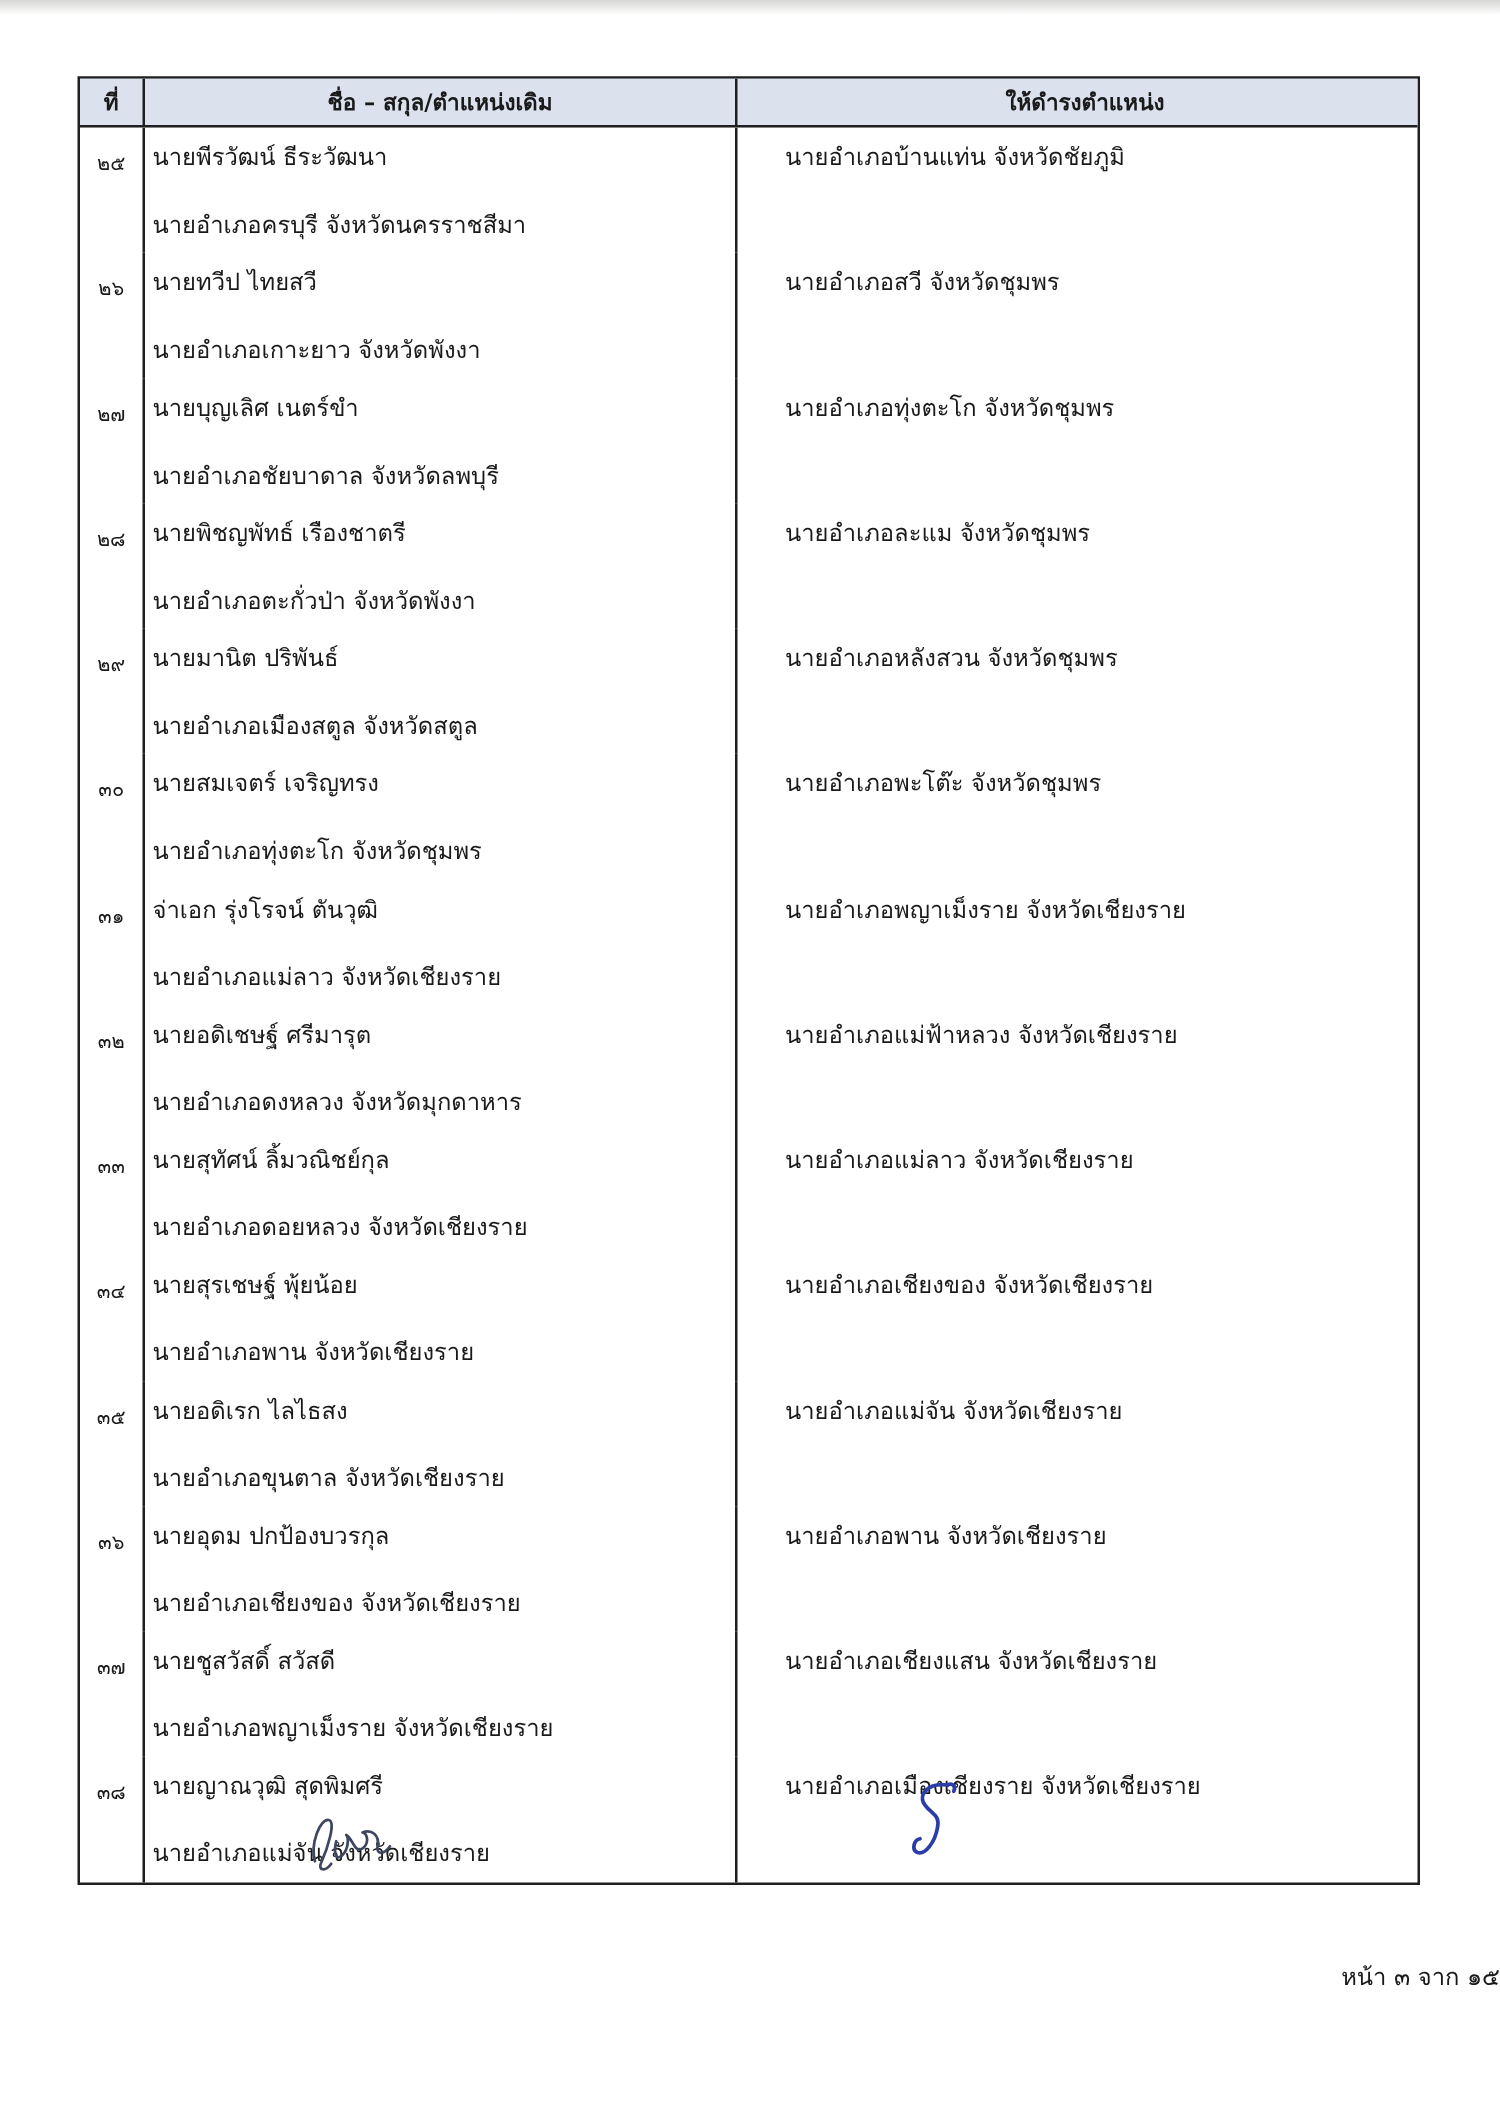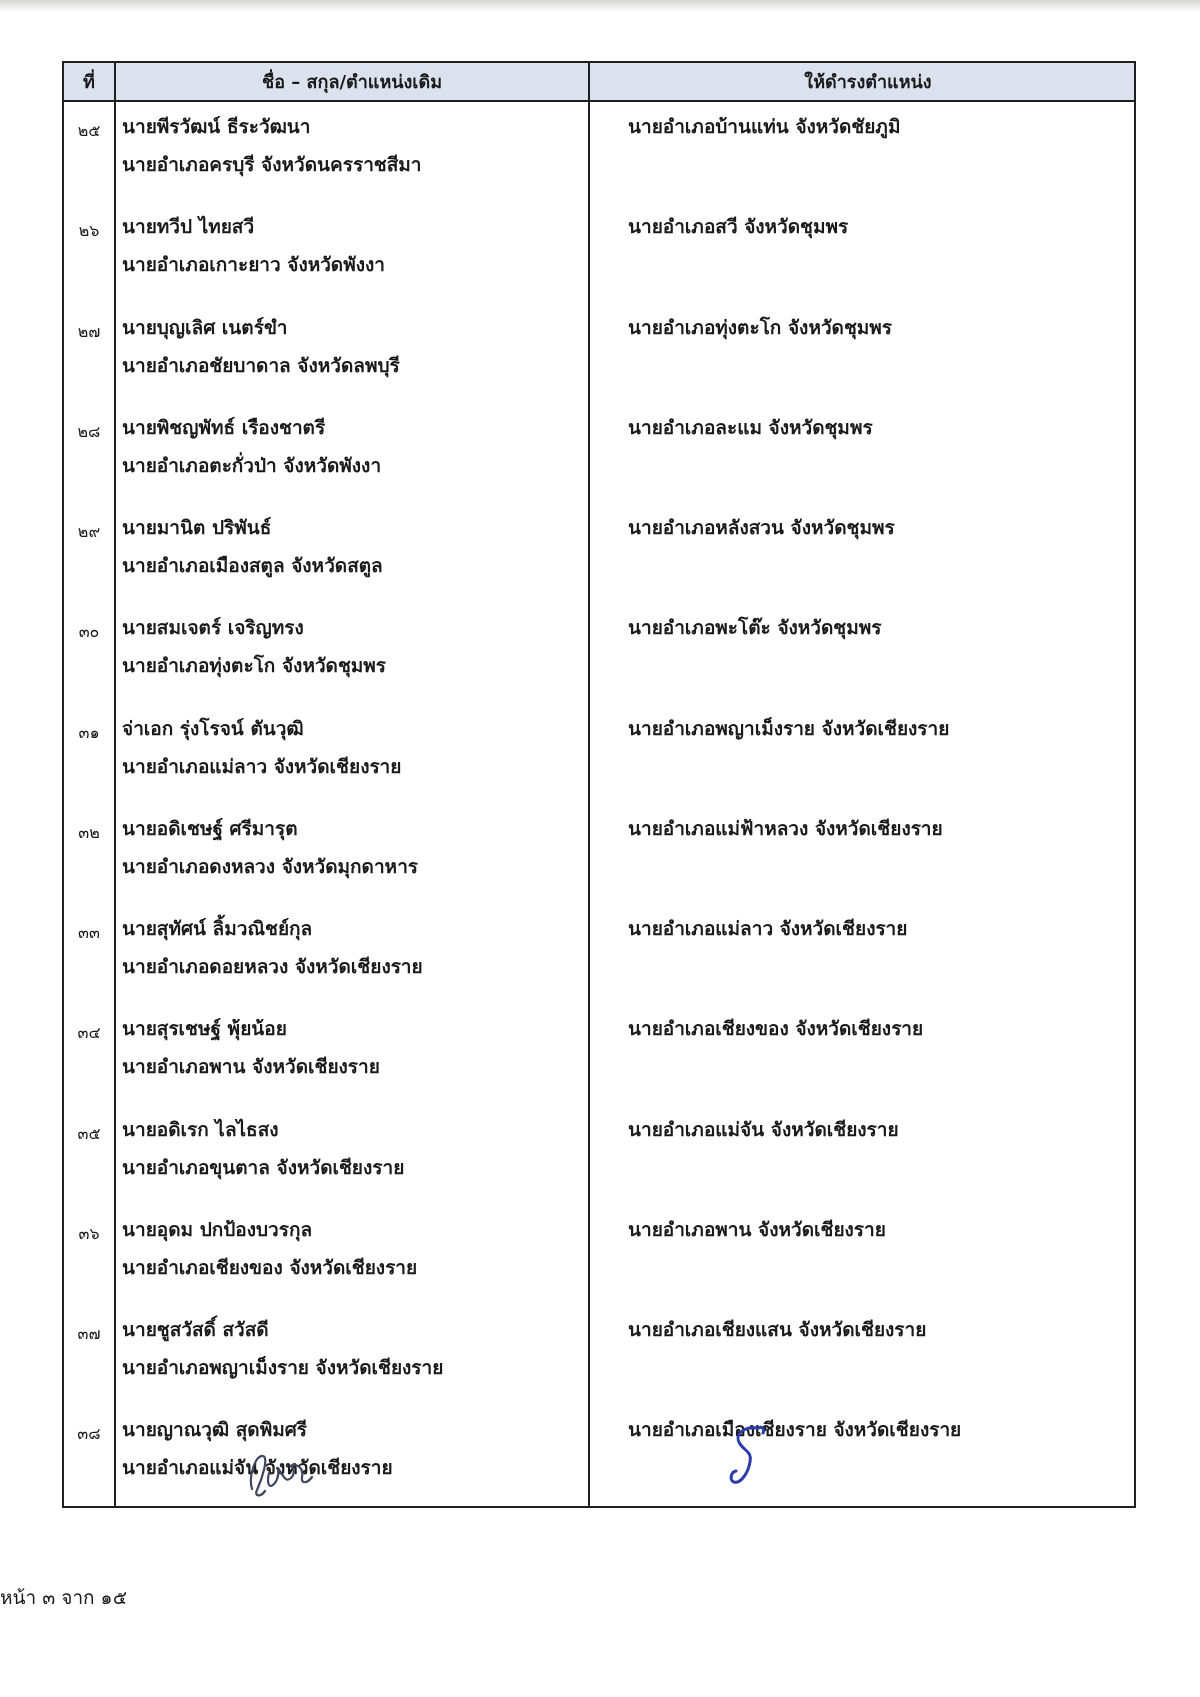--- a/index.html
+++ b/index.html
@@ -65,26 +65,26 @@
     padding:11px 4px 0 6px;
     box-sizing:border-box;
     font-size:19px;
   }
   .cell-new{
     padding:11px 4px 0 6px;
     box-sizing:border-box;
     font-size:19px;
     margin-left:32px;
   }
-  .line{line-height:26px;white-space:nowrap;font-weight:bold;}
-  .line2{margin-top:12px;}
+  .line{line-height:26px;white-space:nowrap;}
+  .line2{margin-top:28px;}
   
   .page-footer{
     position:absolute;left:0;right:0;top:1566px;
-    text-align:left;font-size:19px;color:var(--text);margin-top:16px;
+    text-align:right;font-size:19px;color:var(--text);
   }
   .signature{
     position:absolute;left:238px;top:1441px;width:86px;height:66px;
   }
   .pen-mark{
     position:absolute;left:722px;top:1420px;width:52px;height:74px;
   }
   svg{display:block;width:100%;height:100%;}
 </style>
 </head>

